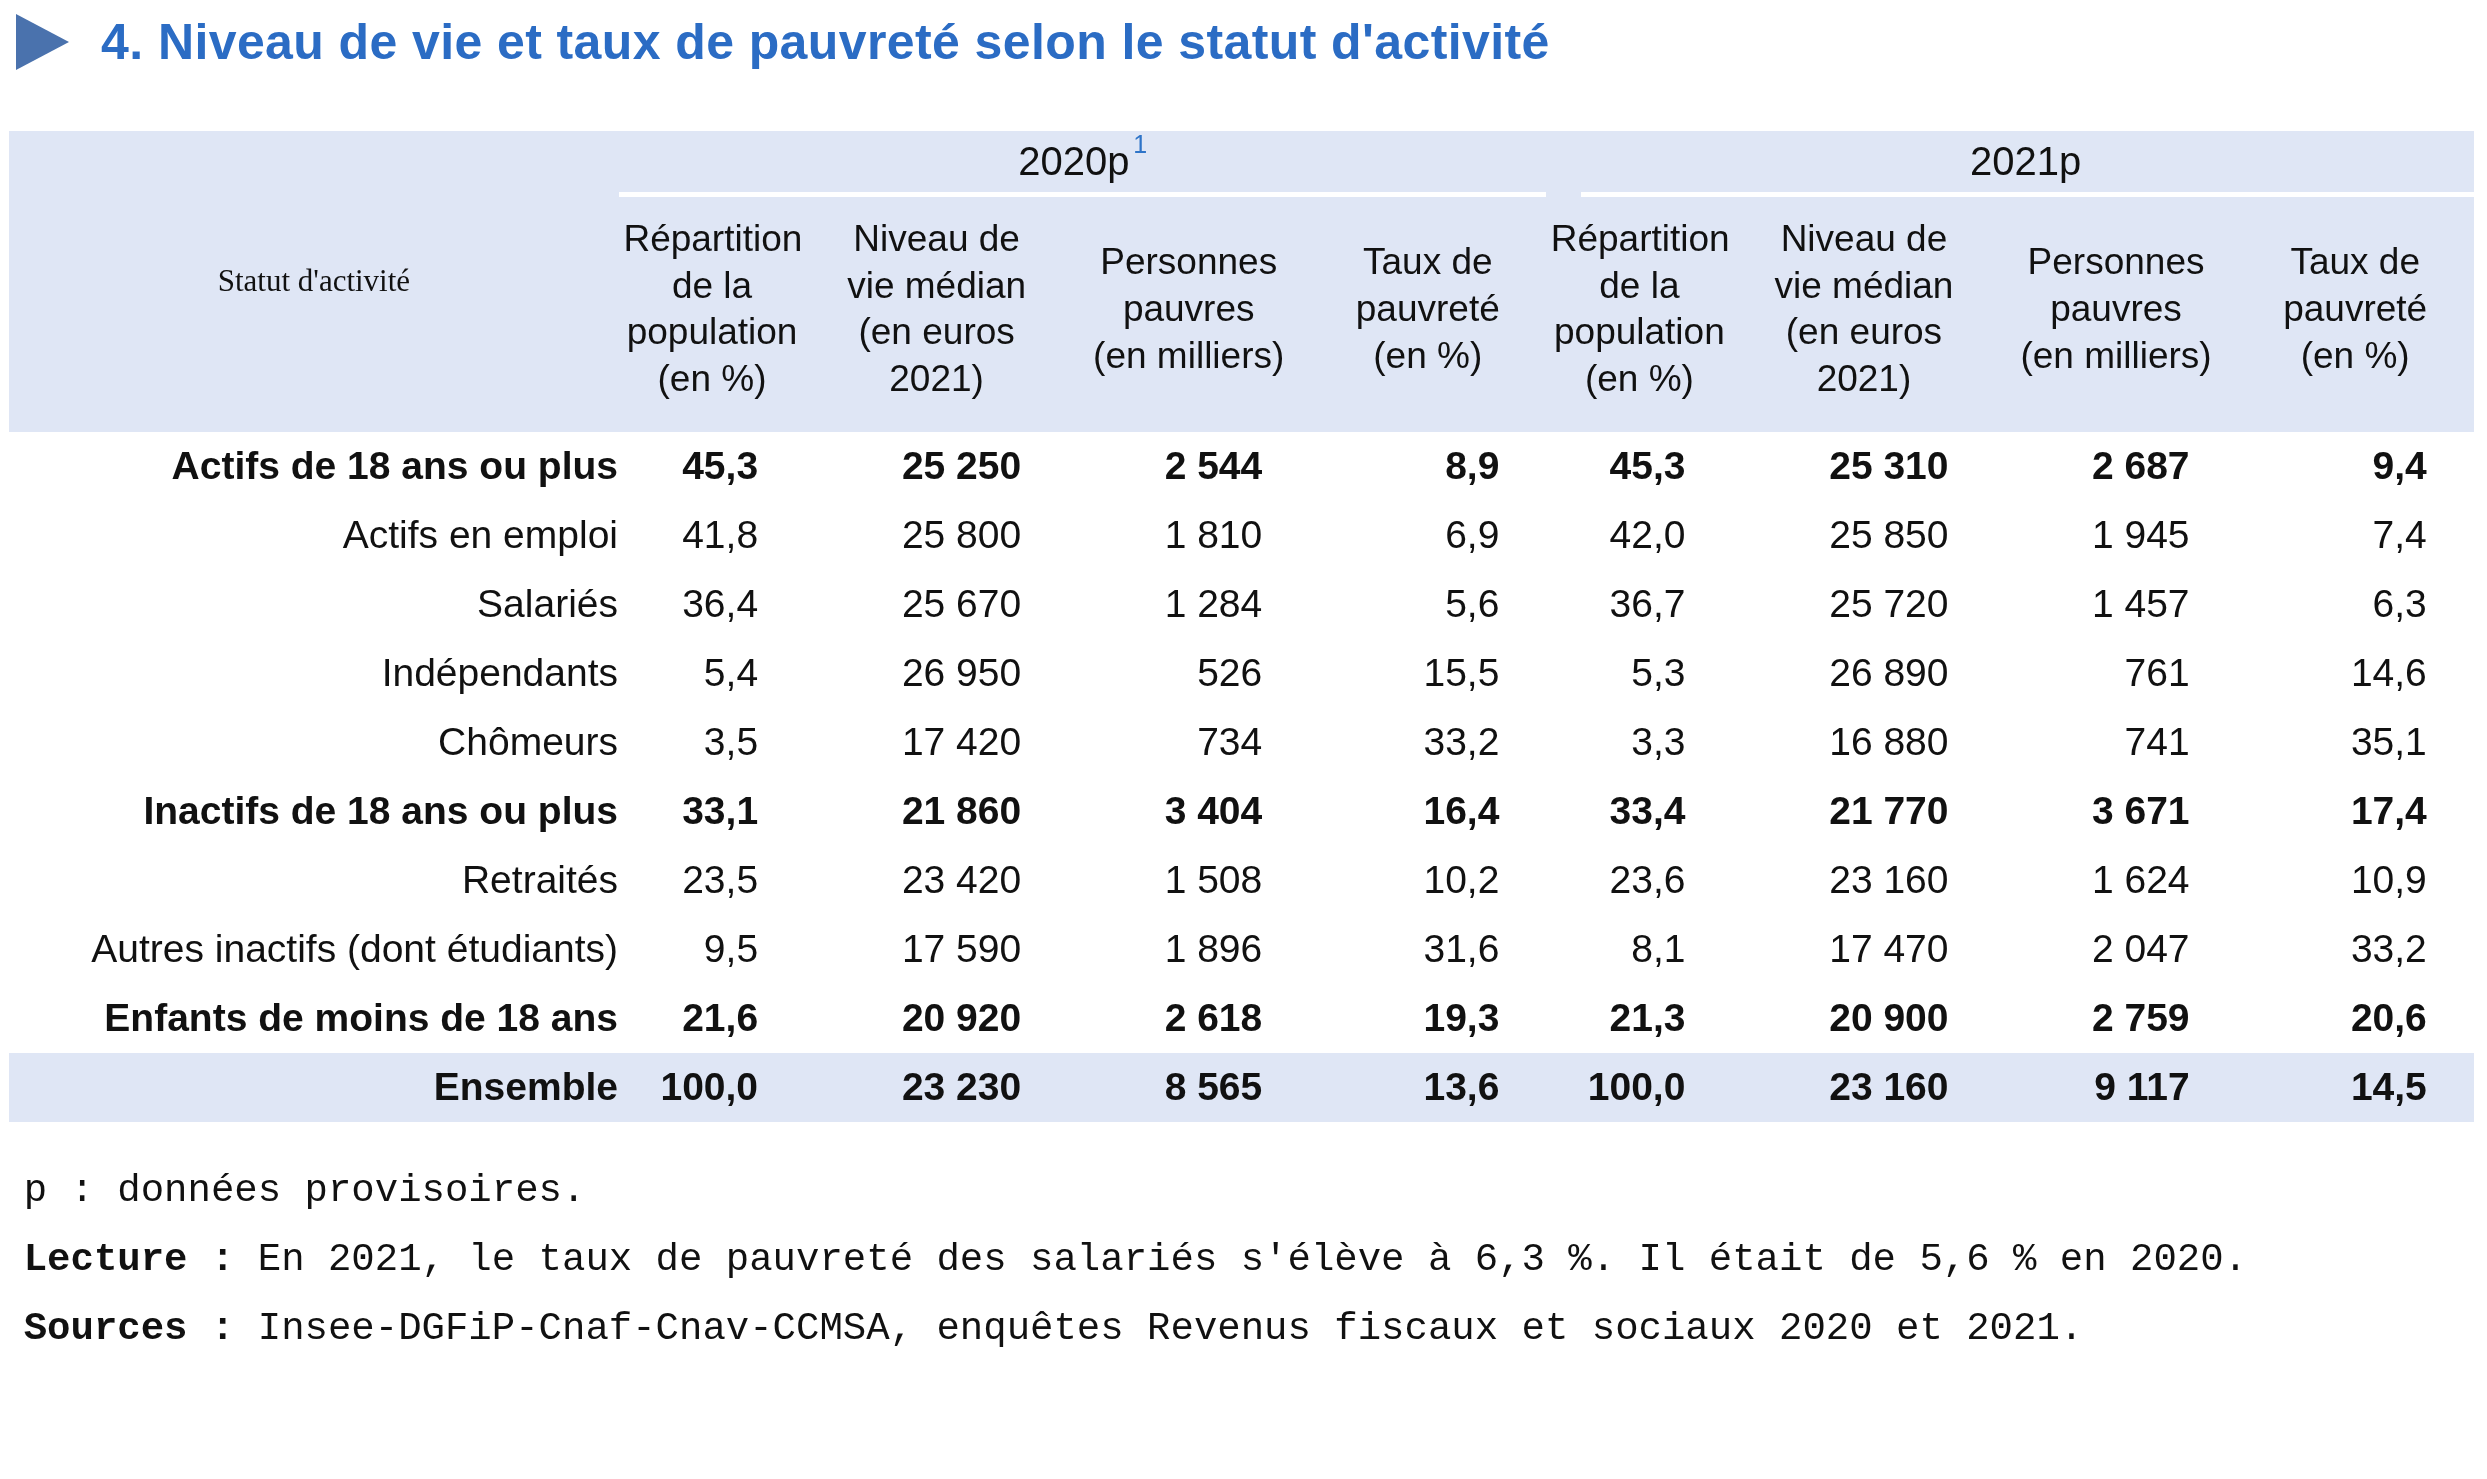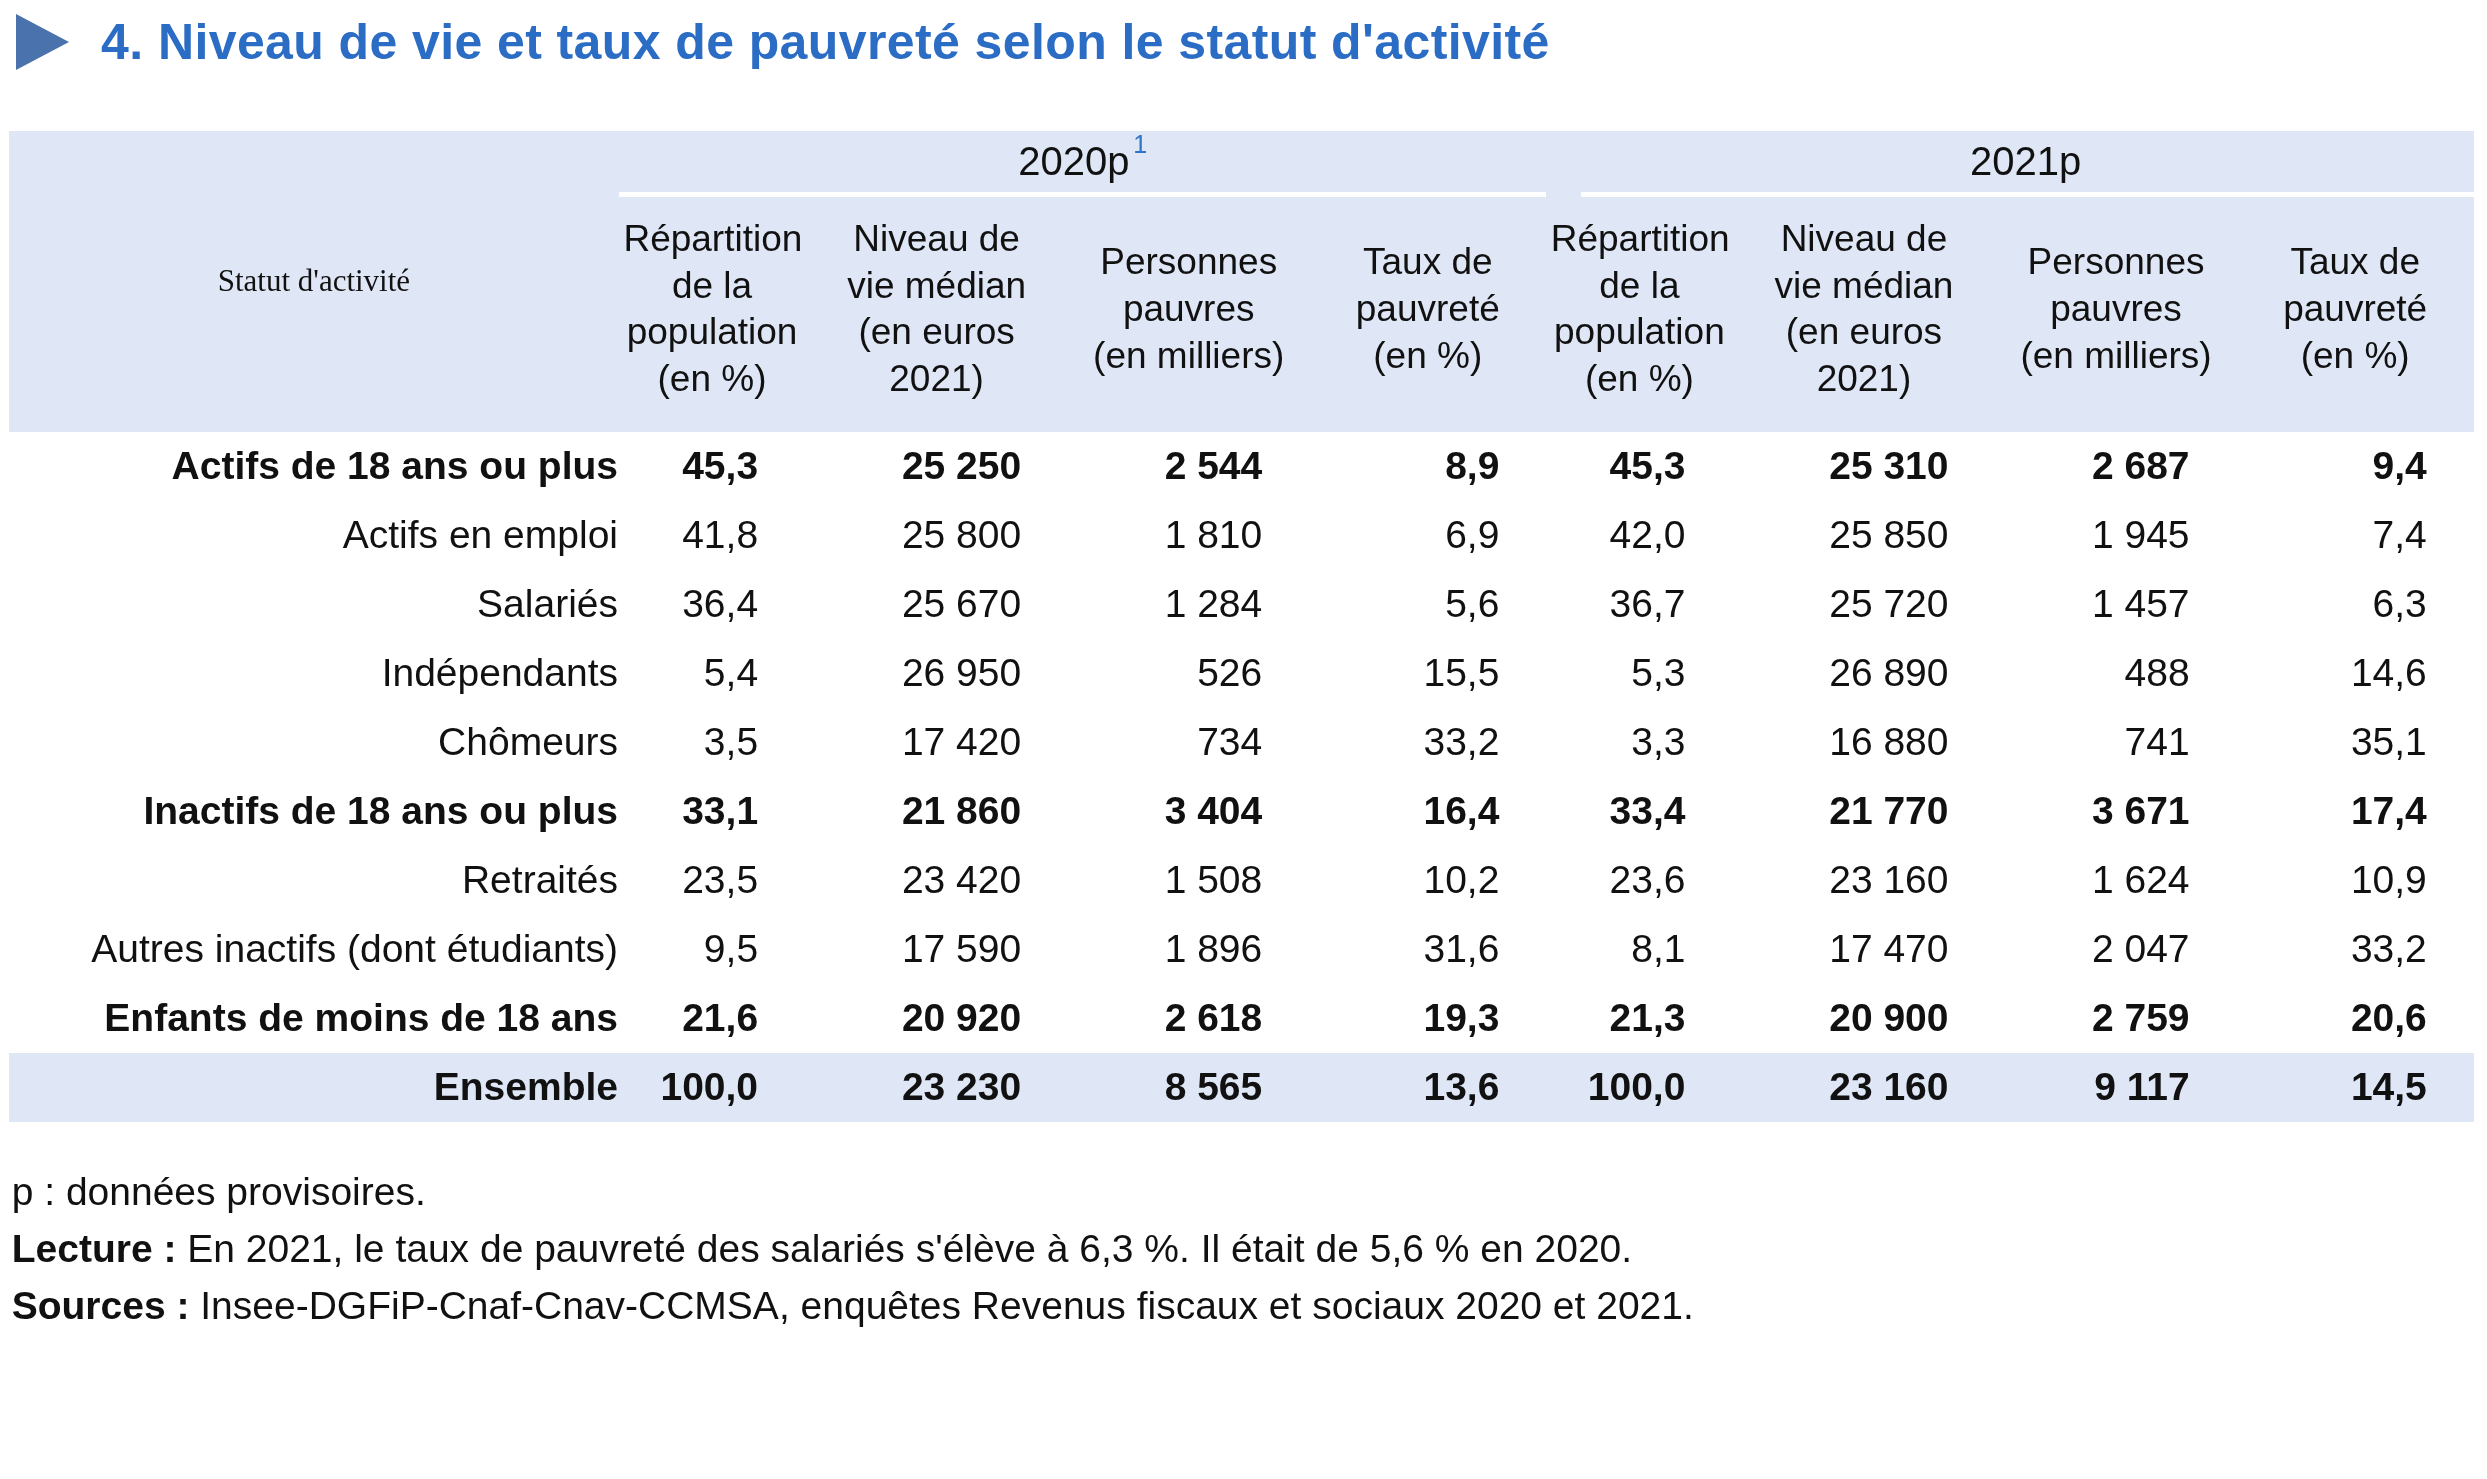--- a/index.html
+++ b/index.html
@@ -48,21 +48,21 @@
   }
   tbody td { height: 67px; vertical-align: middle; background: #ffffff; }
   td.num { text-align: right; padding-right: 47px; }
   td.row-label { text-align: right; padding-left: 19px; }
   td.row-label.indent { padding-left: 67px; }
   tr.bold td { font-weight: 700; }
   tr.highlight td { background: #dfe6f5; }
 
   
   .notes { margin: 41px 0 0 2.9px; font-size: 39px; line-height: 1.47; }
-  .note { margin: 0; }
+  .note { margin: 12px; font-family: Liberation Mono, monospace; }
   .seg-bold { font-weight: 700; }
   .seg-blue { color: #2e74c8; margin-right: 13px; }
 </style>
 </head>
 <body>
 
 <div class="page">
 
   <div class="title-row">
     <span class="arrow-icon"></span>
@@ -163,21 +163,21 @@
           <td class="num">6,3</td>
         </tr>
         <tr>
           <td class="row-label indent">Indépendants</td>
           <td class="num">5,4</td>
           <td class="num">26 950</td>
           <td class="num">526</td>
           <td class="num">15,5</td>
           <td class="num">5,3</td>
           <td class="num">26 890</td>
-          <td class="num">488</td>
+          <td class="num">761</td>
           <td class="num">14,6</td>
         </tr>
         <tr>
           <td class="row-label">Chômeurs</td>
           <td class="num">3,5</td>
           <td class="num">17 420</td>
           <td class="num">734</td>
           <td class="num">33,2</td>
           <td class="num">3,3</td>
           <td class="num">16 880</td>

